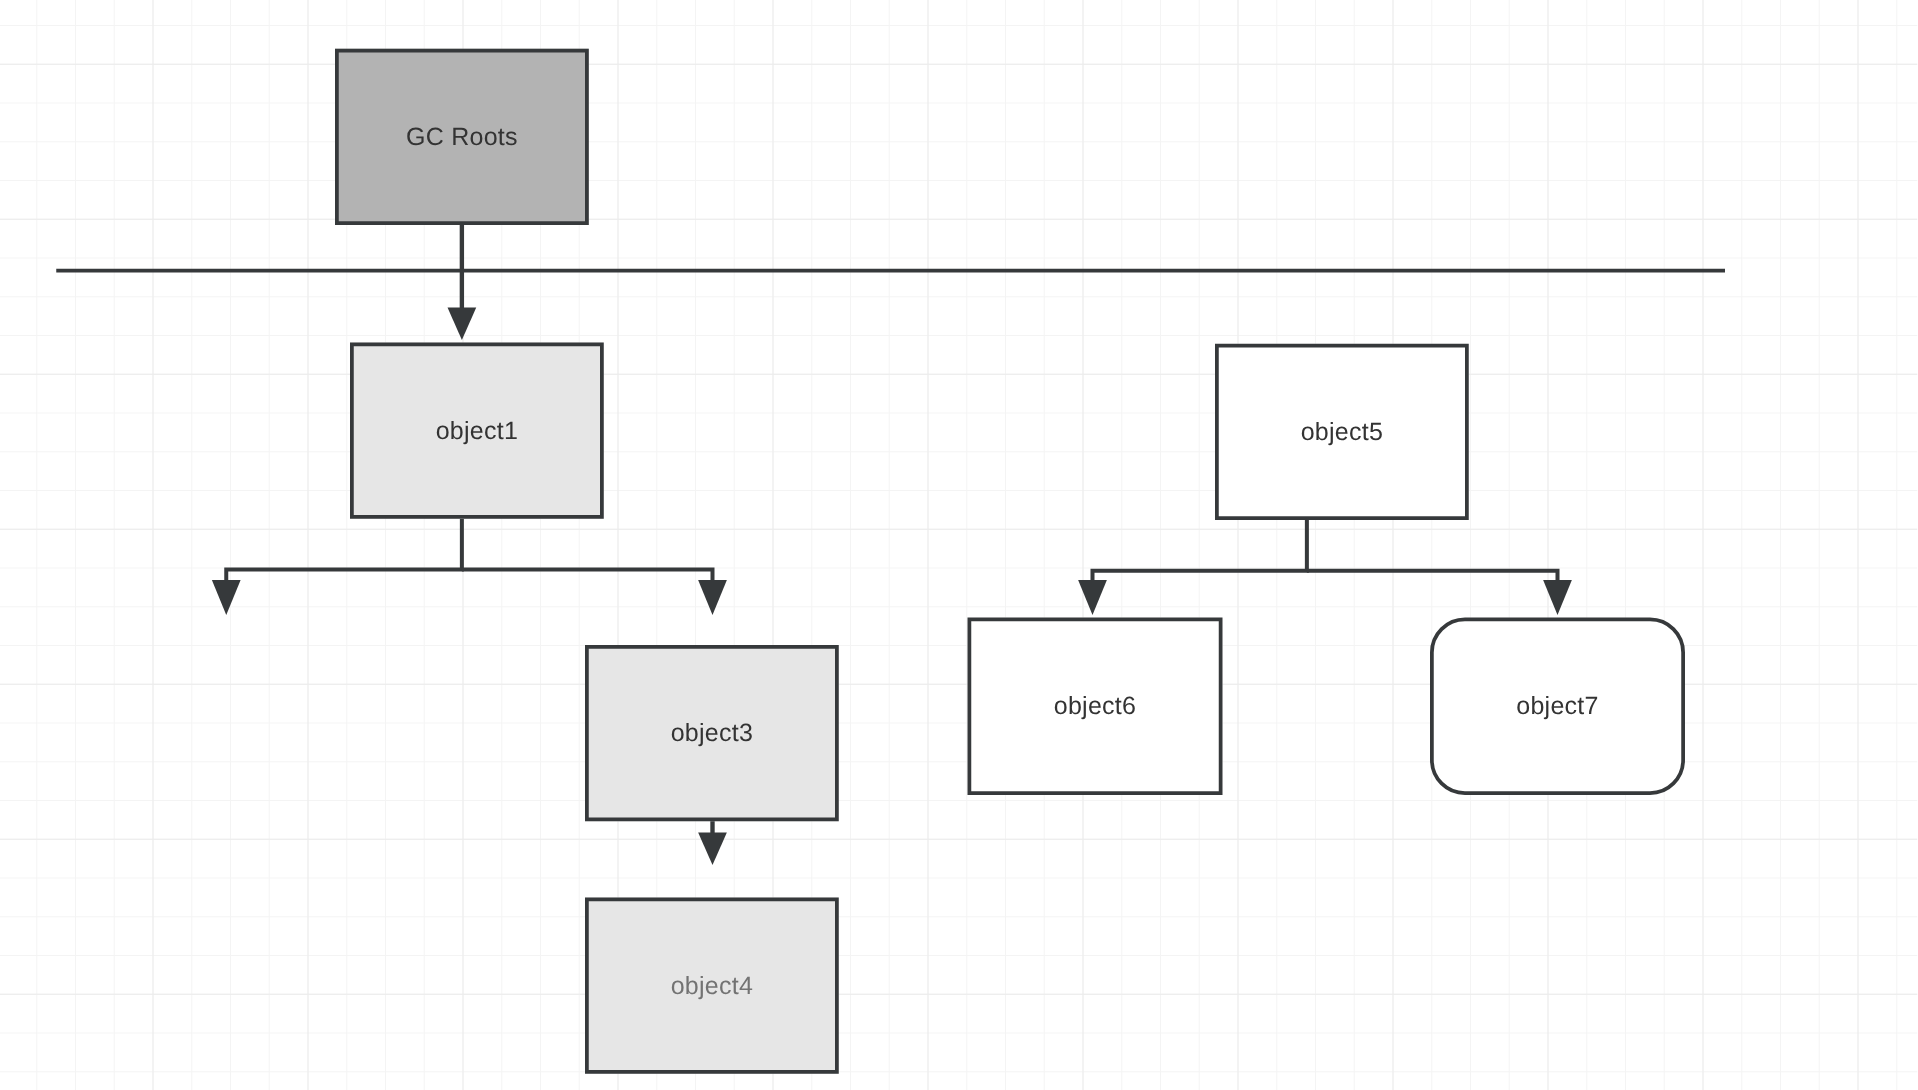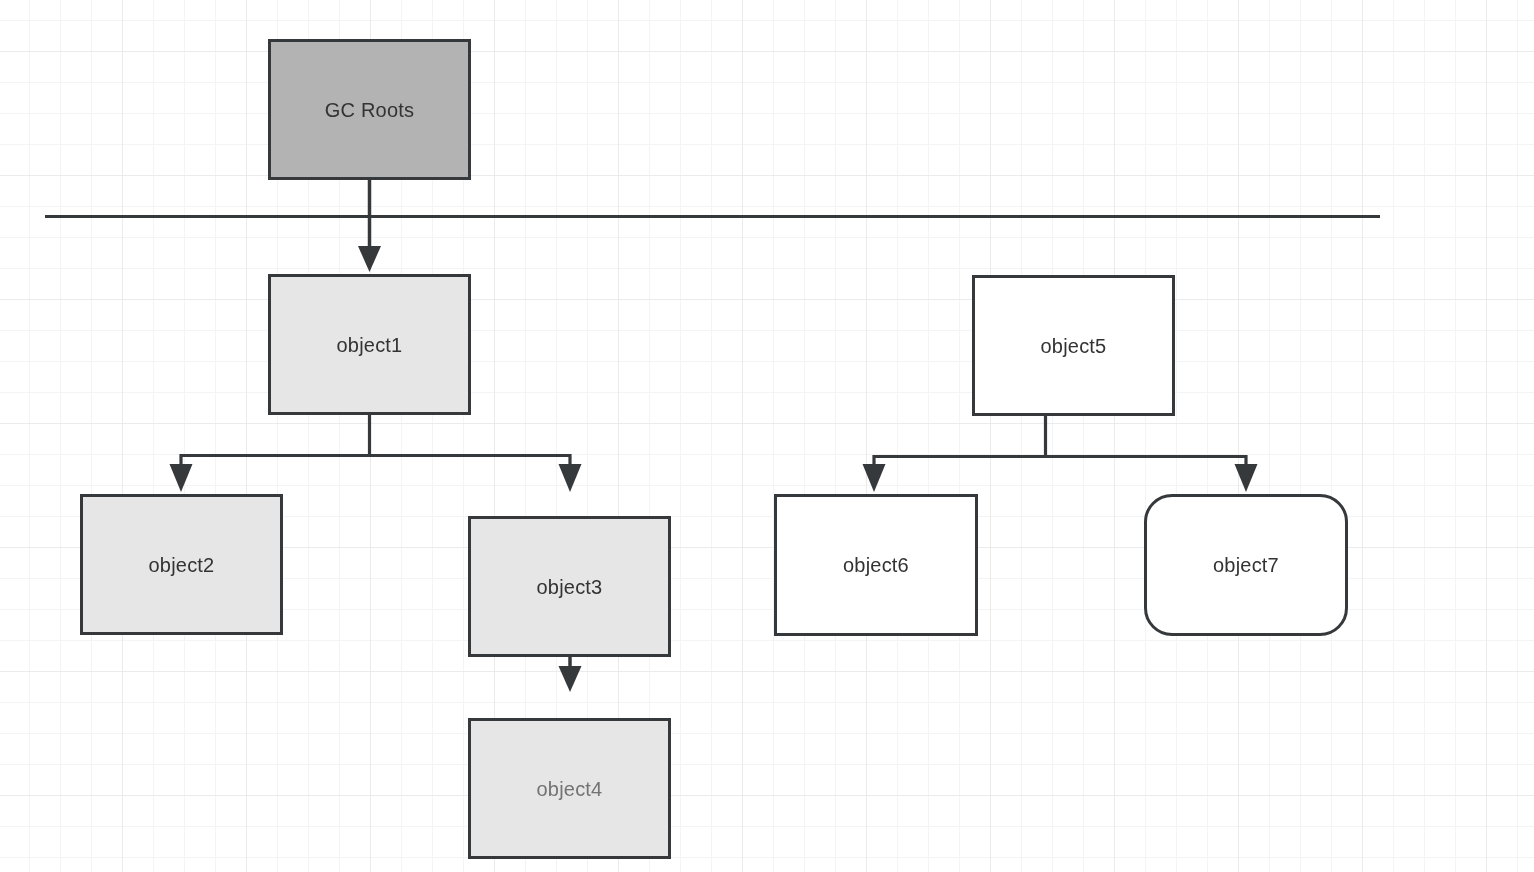--- a/index.html
+++ b/index.html
@@ -97,25 +97,22 @@
     </g>
     <g>
       <path d="M 1045.5 456.5 L 1246 456.5 L 1246 466" fill="none" stroke="#36393b" stroke-width="3.2" stroke-linejoin="miter"></path>
       <path d="M 1234.5 464 L 1246 492 L 1257.5 464 Z" fill="#36393b"></path>
     </g>
   </svg>
 
   <div class="node" style="left: 268px; top: 39px; width: 203px; height: 141px; background: rgb(179, 179, 179); border-color: rgb(54, 57, 59); color: rgb(51, 51, 51);">
     <span class="node-label">GC Roots</span>
   </div>
-  <div class="node" style="left: 268px; top: 274px; width: 203px; height: 141px; background: rgb(230, 230, 230); border-color: rgb(54, 57, 59); color: rgb(51, 51, 51);">
+  <div class="node" style="left: 280px; top: 274px; width: 203px; height: 141px; background: rgb(230, 230, 230); border-color: rgb(54, 57, 59); color: rgb(51, 51, 51);">
     <span class="node-label">object1</span>
-  </div>
-  <div class="node" style="left: 80px; top: 494px; width: 203px; height: 141px; background: rgb(230, 230, 230); border-color: rgb(54, 57, 59); color: rgb(51, 51, 51);">
-    <span class="node-label">object2</span>
   </div>
   <div class="node" style="left: 468px; top: 516px; width: 203px; height: 141px; background: rgb(230, 230, 230); border-color: rgb(54, 57, 59); color: rgb(51, 51, 51);">
     <span class="node-label">object3</span>
   </div>
   <div class="node" style="left: 468px; top: 718px; width: 203px; height: 141px; background: rgb(230, 230, 230); border-color: rgb(54, 57, 59); color: #737373;">
     <span class="node-label">object4</span>
   </div>
   <div class="node" style="left: 944px; top: 275px; width: 203px; height: 141px; background: rgb(255, 255, 255); border-color: rgb(54, 57, 59); color: rgb(51, 51, 51); margin-left: 28px;">
     <span class="node-label">object5</span>
   </div>

